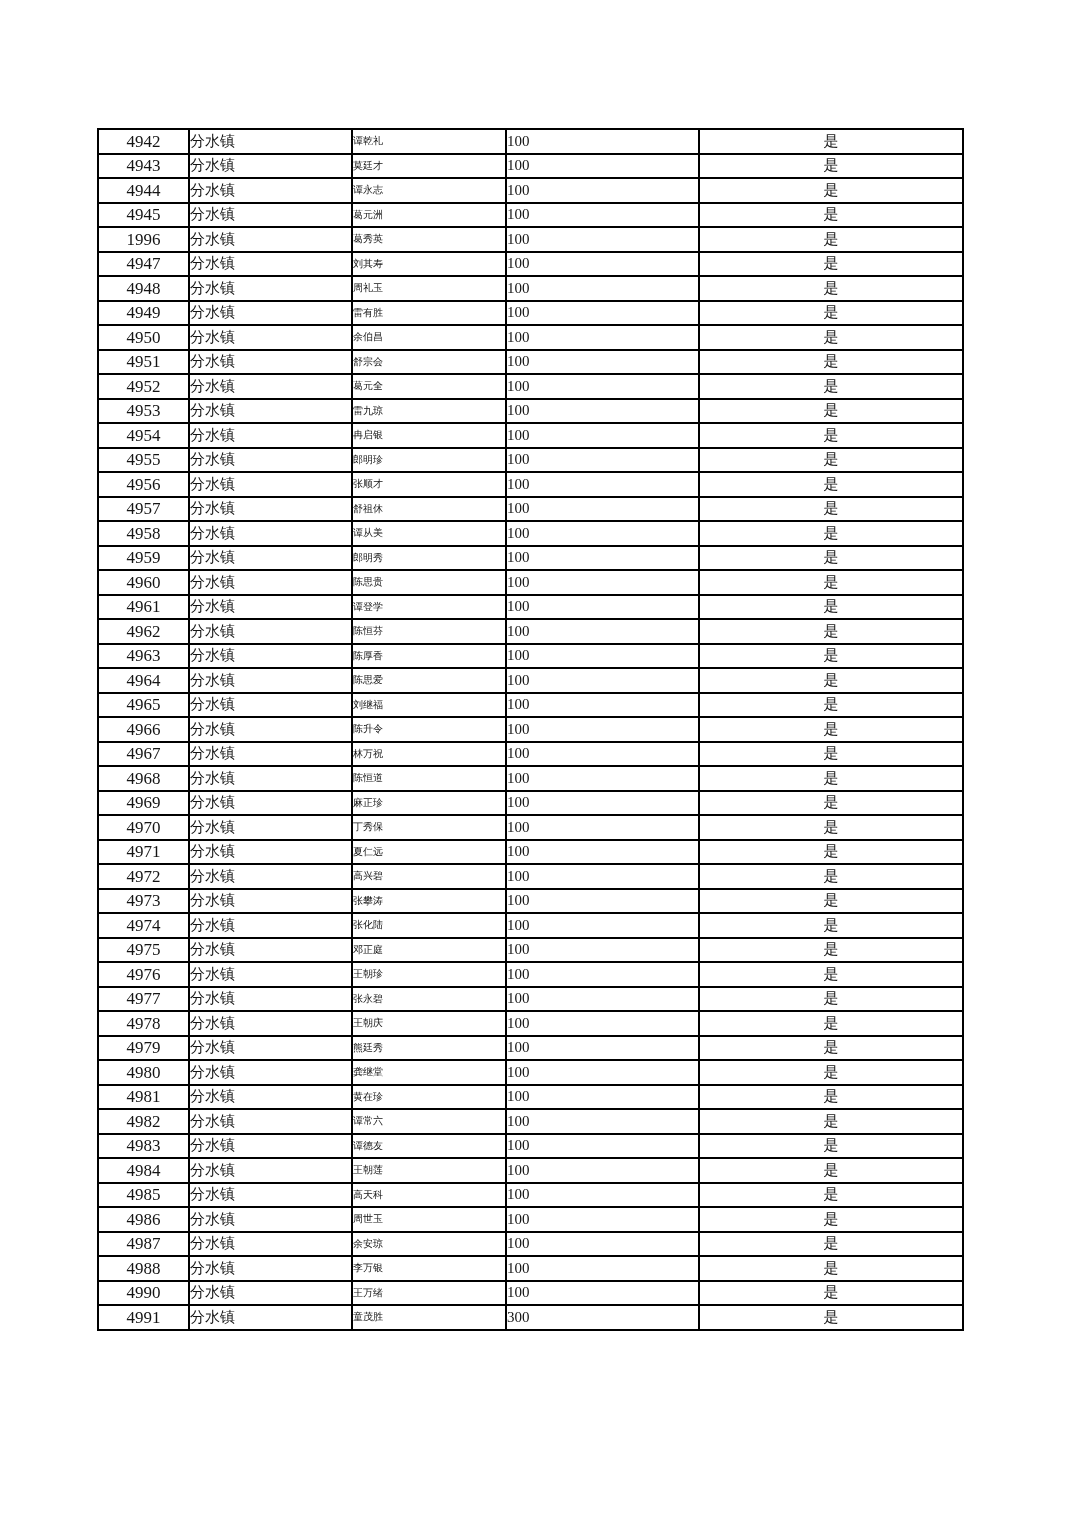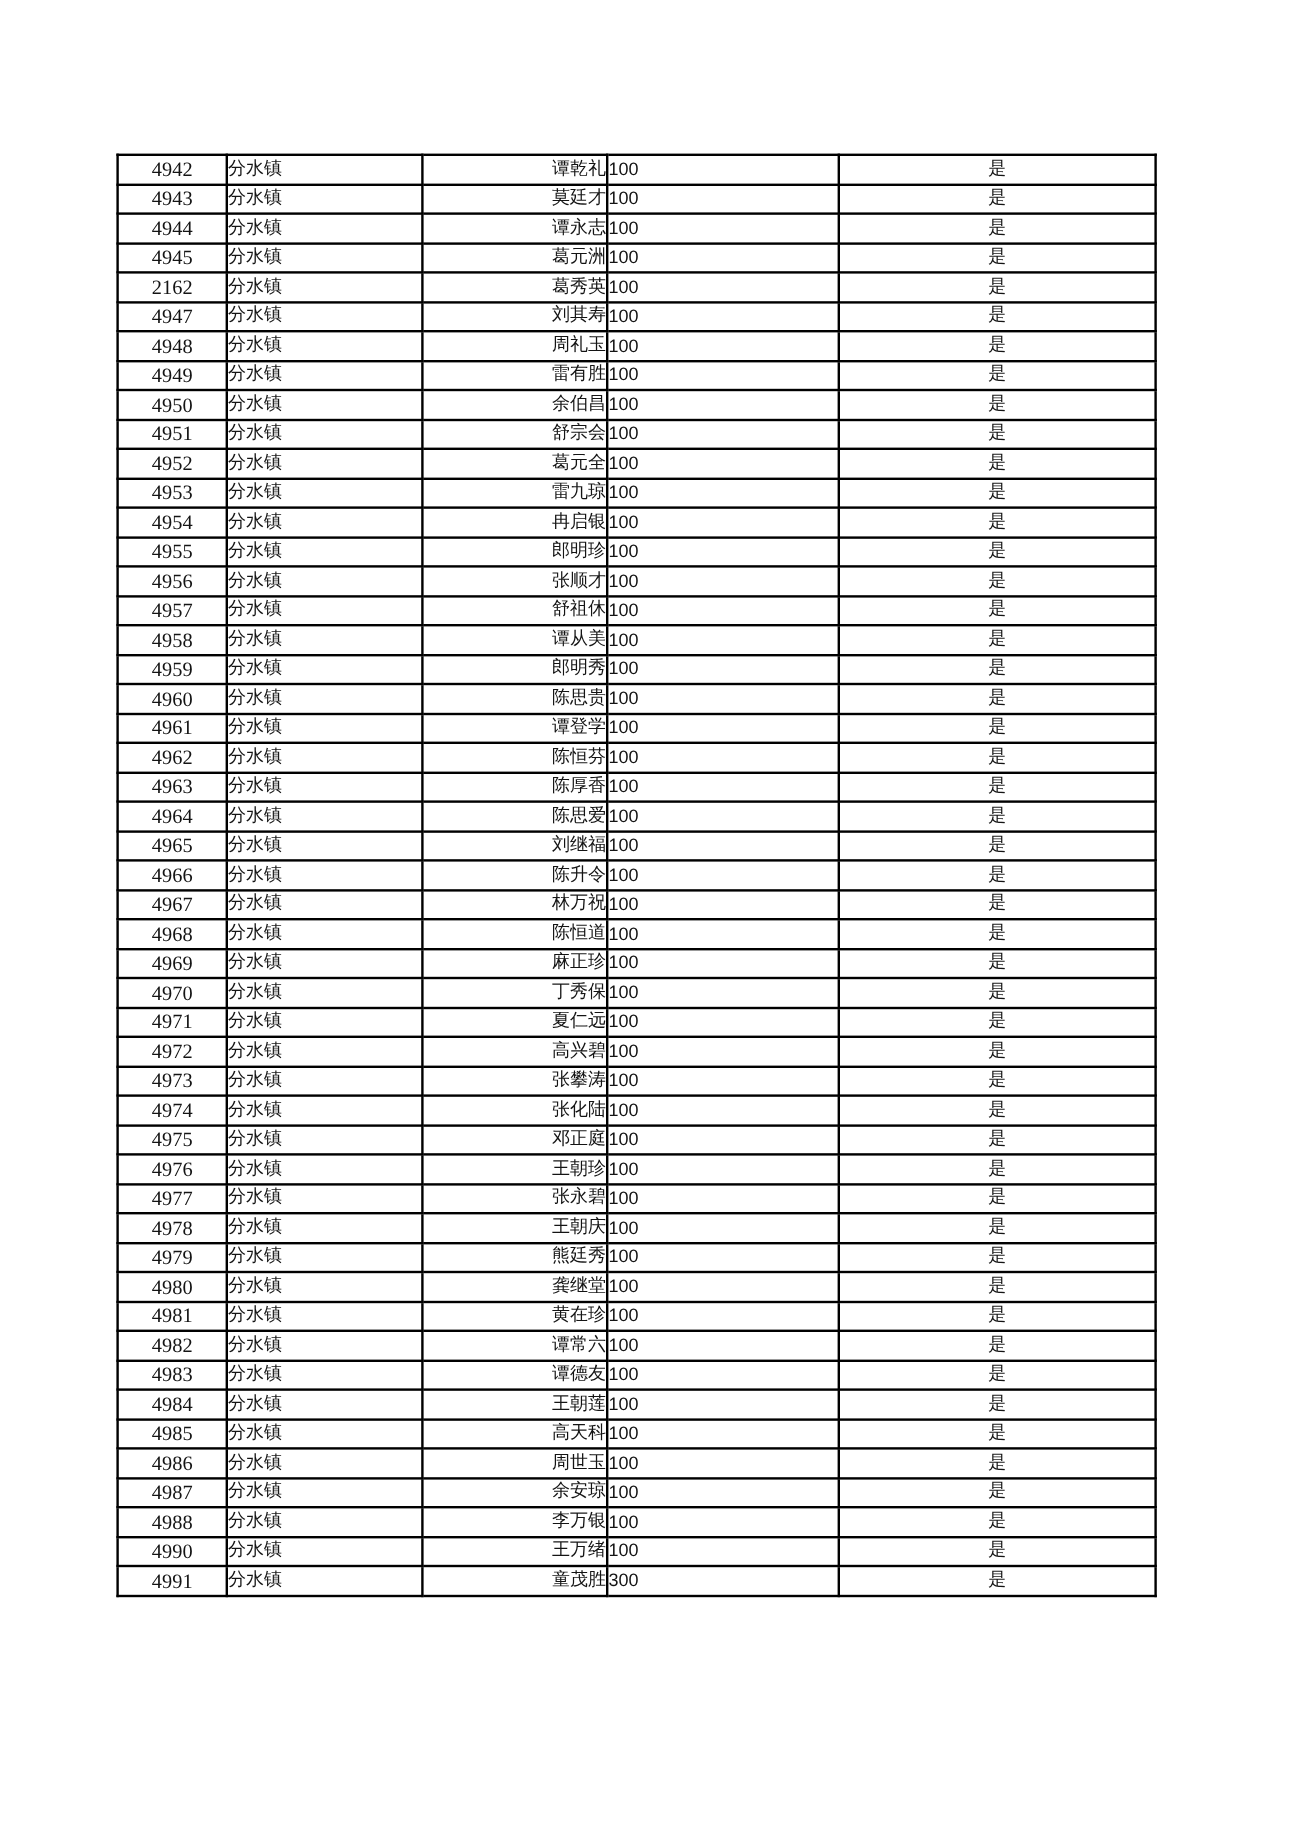--- a/index.html
+++ b/index.html
@@ -38,28 +38,28 @@
     padding-left: 10px; 
     font-family: "Liberation Serif", "DejaVu Serif", serif;
     font-size: 17px;
   }
   td.c-town {
     text-align: left;
     padding-left: 5px;
     font-size: 15px;
   }
   td.c-name {
-    text-align: right;
+    text-align: left;
     padding-left: 5px;
-    font-size: 15px;
+    font-size: 10px;
   }
   td.c-amount {
     text-align: left;
     padding-left: 4px;
-    font-family: Liberation Sans, sans-serif;
+    font-family: Liberation Serif, serif;
     font-size: 15px;
   }
   td.c-yes {
     text-align: center;
     font-size: 15px;
   }
 </style>
 </head>
 <body>
 
@@ -95,21 +95,21 @@
           <td class="c-yes">是</td>
         </tr>
         <tr>
           <td class="c-id">4945</td>
           <td class="c-town">分水镇</td>
           <td class="c-name">葛元洲</td>
           <td class="c-amount">100</td>
           <td class="c-yes">是</td>
         </tr>
         <tr>
-          <td class="c-id">2162</td>
+          <td class="c-id">1996</td>
           <td class="c-town">分水镇</td>
           <td class="c-name">葛秀英</td>
           <td class="c-amount">100</td>
           <td class="c-yes">是</td>
         </tr>
         <tr>
           <td class="c-id">4947</td>
           <td class="c-town">分水镇</td>
           <td class="c-name">刘其寿</td>
           <td class="c-amount">100</td>

